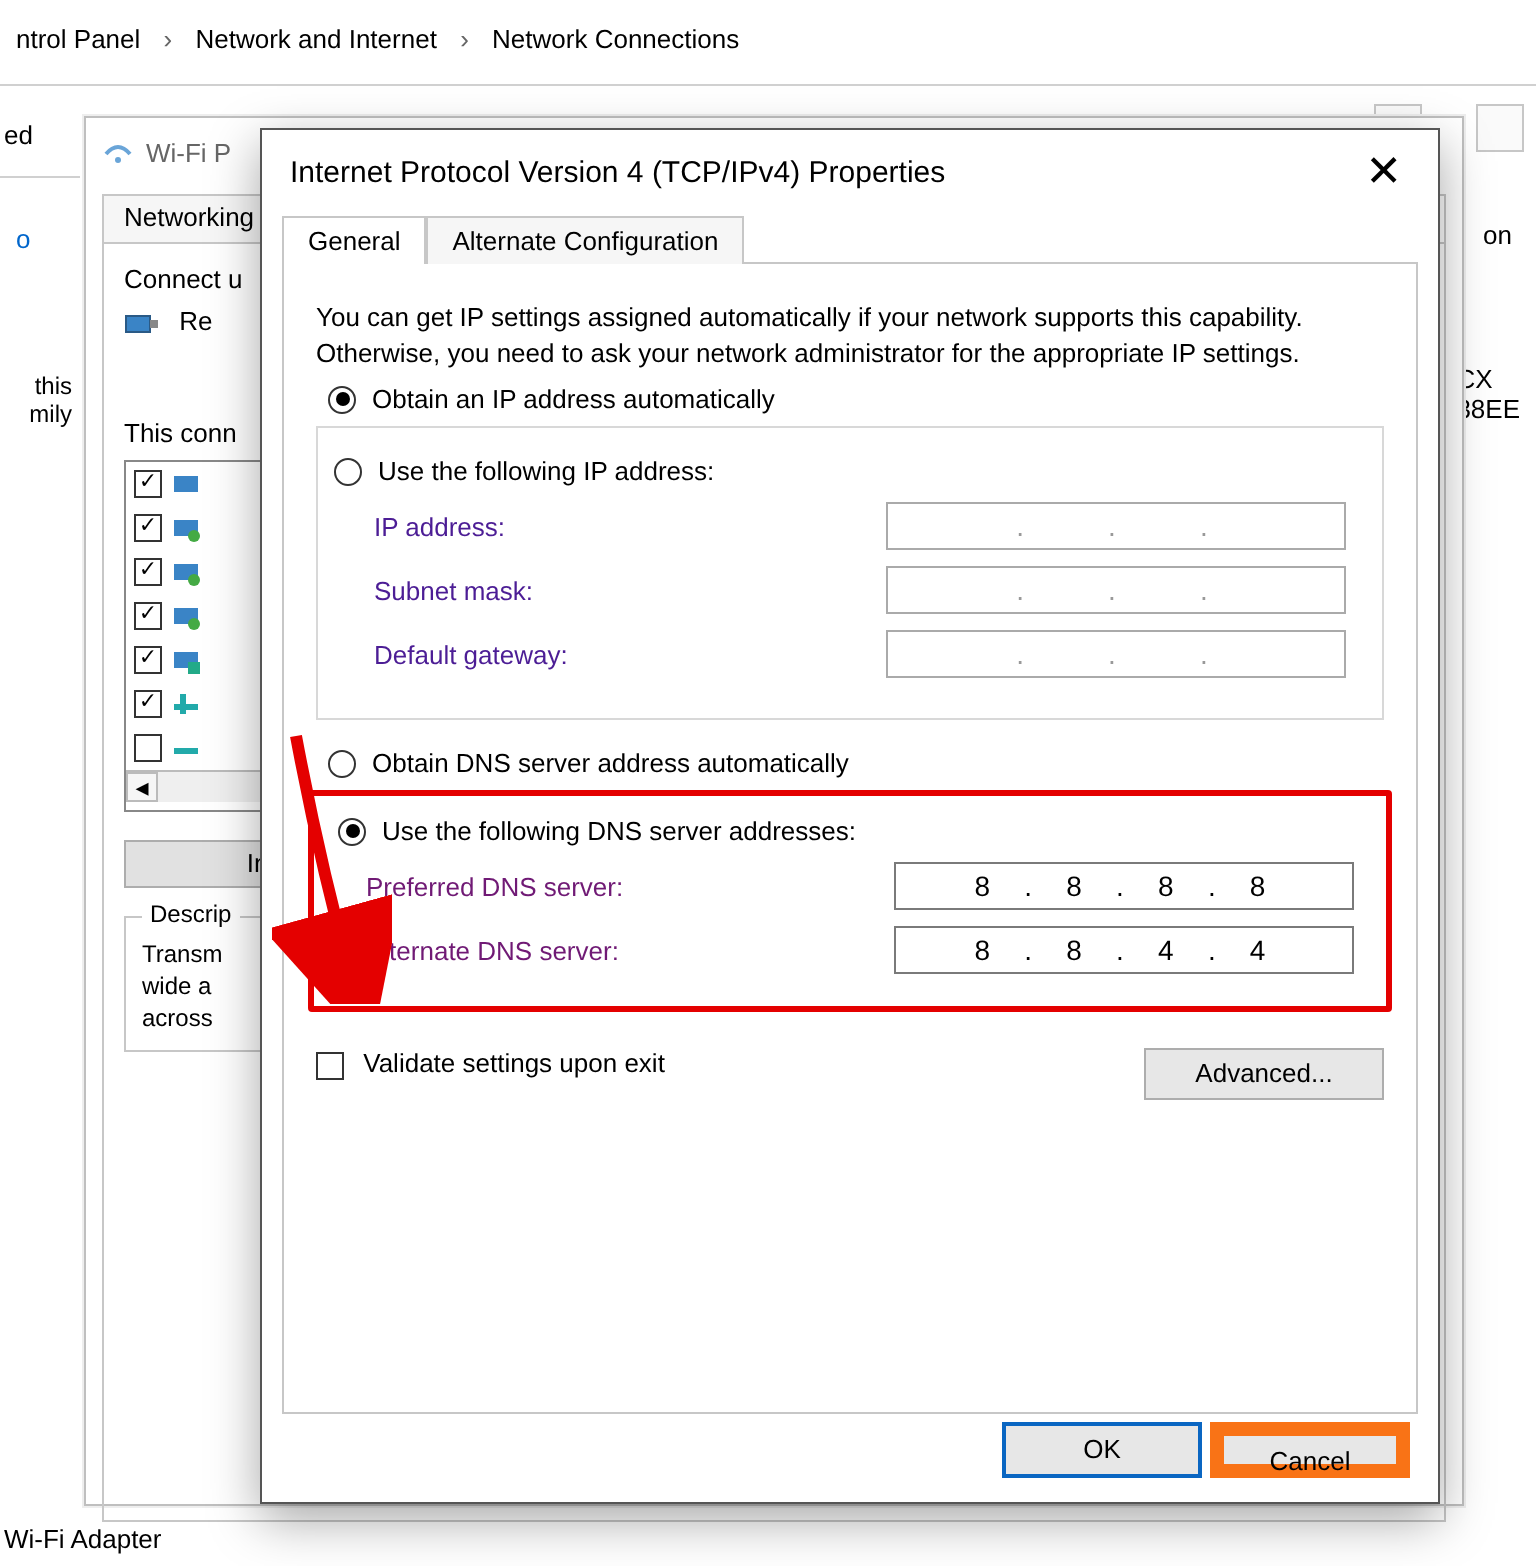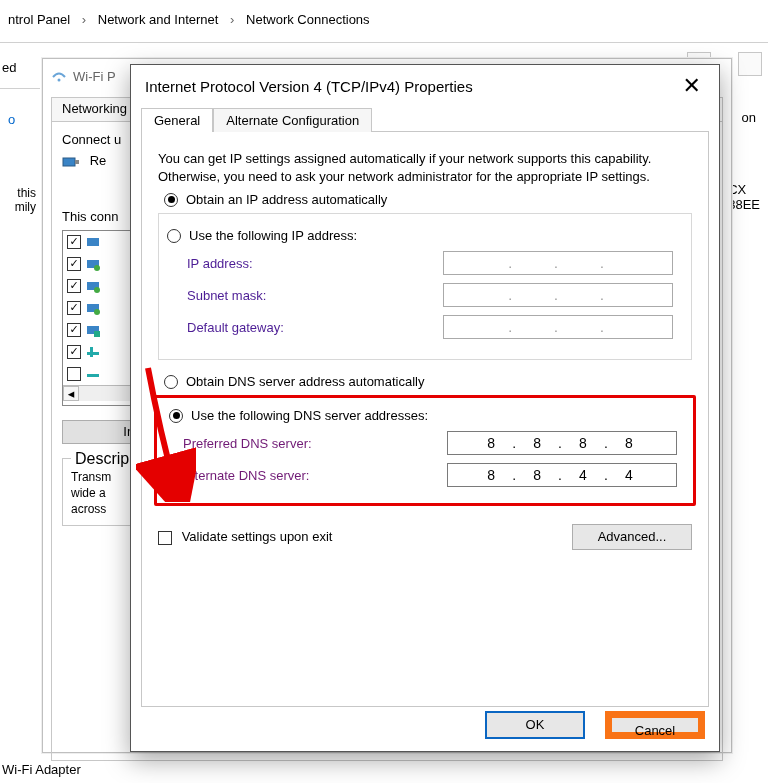--- a/index.html
+++ b/index.html
@@ -76,21 +76,21 @@
   .scroll-track{ flex:1;}
   .install-btn {
     margin-top: 14px; width:140px; height:24px;
     background:#e1e1e1; border:1px solid #adadad; text-align:center; line-height:22px;
   }
   .desc-group{
     margin-top:14px; border:1px solid #c7c7c7; padding:10px 8px 8px 8px;
     position:relative; width:140px;
   }
   .desc-legend{
-    position:absolute; top:-9px; left:8px; background:#fff; padding:0 4px; font-size:16px;
+    position:absolute; top:-9px; left:8px; background:#fff; padding:0 4px; font-size:12px;
   }
   .desc-body{ font-size:12px; line-height:16px;}
 
   .status-label {
     position:absolute; bottom:6px; left:2px; font-size:13px;
   }
 
   .bg-right-labels{
     position:absolute; top:182px; right:8px; text-align:left; color:#000;
   }
@@ -148,30 +148,30 @@
   }
   .ip-input.enabled { color:#000; border-color:#7a7a7a;}
   .ip-seg { width: 38px; text-align:center; display:inline-block; }
 
   .dns-highlight {
     border: 3px solid #e40000; border-radius:2px;
     padding: 4px 6px 8px 6px; margin: 0 -4px;
   }
 
   .validate-row {
-    display:flex; justify-content:space-between; align-items:center;
+    display:flex; justify-content:space-between; 
     margin-top: 18px;
   }
   .chk { width:14px; height:14px; border:1px solid #333; margin-right:6px; display:inline-block; vertical-align:middle;}
   .adv-btn {
     width:120px; height:26px; border:1px solid #adadad; background:#e7e7e7;
     text-align:center; line-height:24px;
   }
   .dlg-buttons {
-    position:absolute; right:14px; bottom:12px; display:flex; gap:20px;
+    position:absolute; right:14px; bottom:12px; display:flex; gap:4px;
   }
   .btn {
     width:100px; height:28px; border:7px solid #f97316; background:#e7e7e7;
     text-align:center; line-height:26px;
   }
   .btn.primary { border:2px solid #0a66c2; background:#e7e7e7; line-height:24px;}
 
   
   .red-arrow {
     position:absolute; top: 362px; left: 136px;

